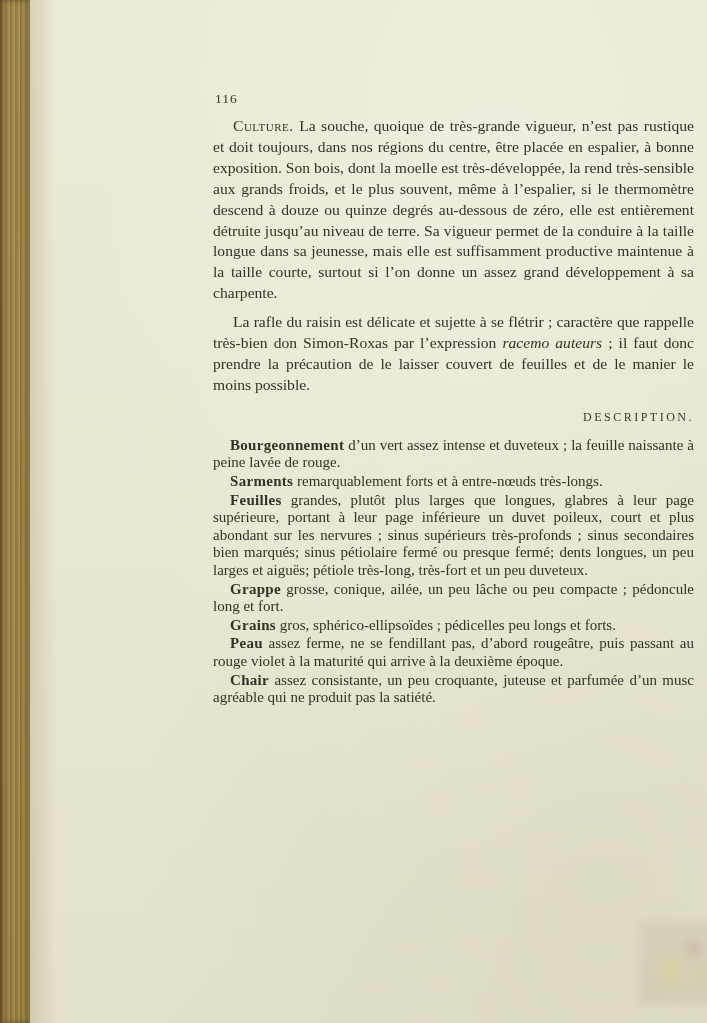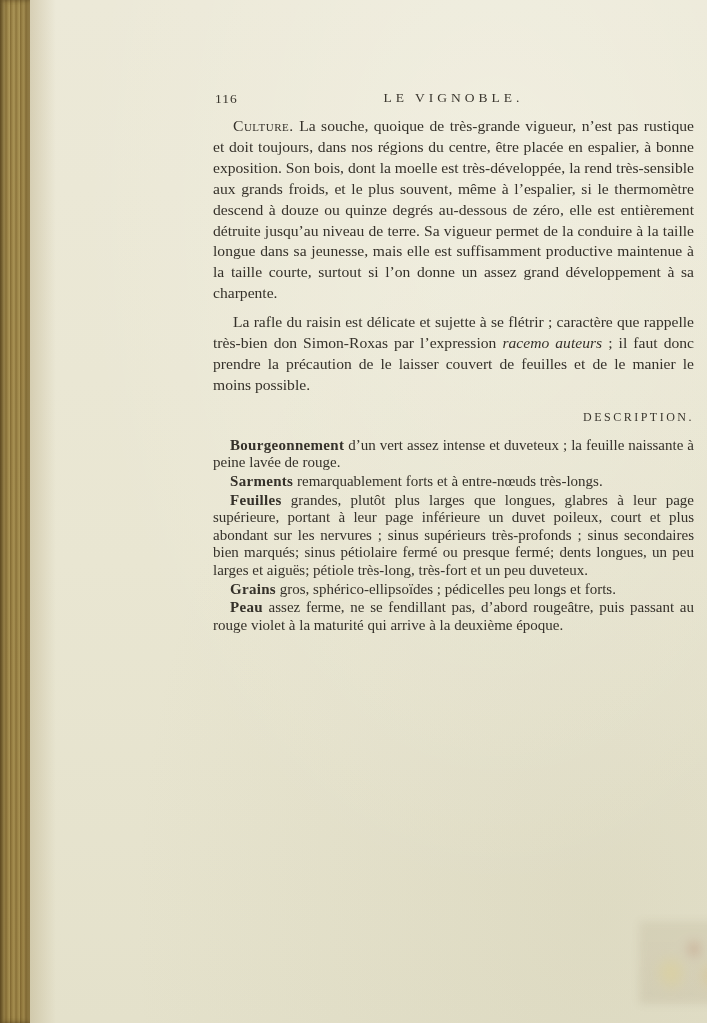--- a/index.html
+++ b/index.html
@@ -89,41 +89,42 @@
 <body>
 
 <div class="scan"></div>
 <div class="book-edge"></div>
 <div class="book-edge-fade"></div>
 
 <div class="page-body">
 
   <div class="header-row">
     <span class="page-number">116</span>
-    <span class="running-title">LE VIGNOBLE.</span>
   </div>
 
   <div class="text-block">
 
 
     <p class="para indent"><span class="smallcaps">Culture.</span><span> La souche, quoique de très-grande vigueur, n’est pas rustique et doit toujours, dans nos régions du centre, être placée en espalier, à bonne exposition. Son bois, dont la moelle est très-développée, la rend très-sensible aux grands froids, et le plus souvent, même à l’espalier, si le thermomètre descend à douze ou quinze degrés au-dessous de zéro, elle est entièrement détruite jusqu’au niveau de terre. Sa vigueur permet de la conduire à la taille longue dans sa jeunesse, mais elle est suffisamment productive maintenue à la taille courte, surtout si l’on donne un assez grand développement à sa charpente.</span></p>
 
     <p class="para indent"><span>La rafle du raisin est délicate et sujette à se flétrir ; caractère que rappelle très-bien don Simon-Roxas par l’expression </span><span class="it">racemo auteurs</span><span> ; il faut donc prendre la précaution de le laisser couvert de feuilles et de le manier le moins possible.</span></p>
 
     <div class="desc-heading">DESCRIPTION.</div>
 
     <p class="desc-entry"><b>Bourgeonnement</b><span> d’un vert assez intense et duveteux ; la feuille naissante à peine lavée de rouge.</span></p>
 
     <p class="desc-entry"><b>Sarments</b><span> remarquablement forts et à entre-nœuds très-longs.</span></p>
 
     <p class="desc-entry"><b>Feuilles</b><span> grandes, plutôt plus larges que longues, glabres à leur page supérieure, portant à leur page inférieure un duvet poileux, court et plus abondant sur les nervures ; sinus supérieurs très-profonds ; sinus secondaires bien marqués; sinus pétiolaire fermé ou presque fermé; dents longues, un peu larges et aiguës; pétiole très-long, très-fort et un peu duveteux.</span></p>
 
+    <p class="desc-entry"><b>Grappe</b><span> grosse, conique, ailée, un peu lâche ou peu compacte ; pédoncule long et fort.</span></p>
 
     <p class="desc-entry"><b>Grains</b><span> gros, sphérico-ellipsoïdes ; pédicelles peu longs et forts.</span></p>
 
     <p class="desc-entry"><b>Peau</b><span> assez ferme, ne se fendillant pas, d’abord rougeâtre, puis passant au rouge violet à la maturité qui arrive à la deuxième époque.</span></p>
 
+    <p class="desc-entry"><b>Chair</b><span> assez consistante, un peu croquante, juteuse et parfumée d’un musc agréable qui ne produit pas la satiété.</span></p>
 
   </div>
 
   <div class="ghost-plate"></div>
 
 </div>
 
 </body></html>

